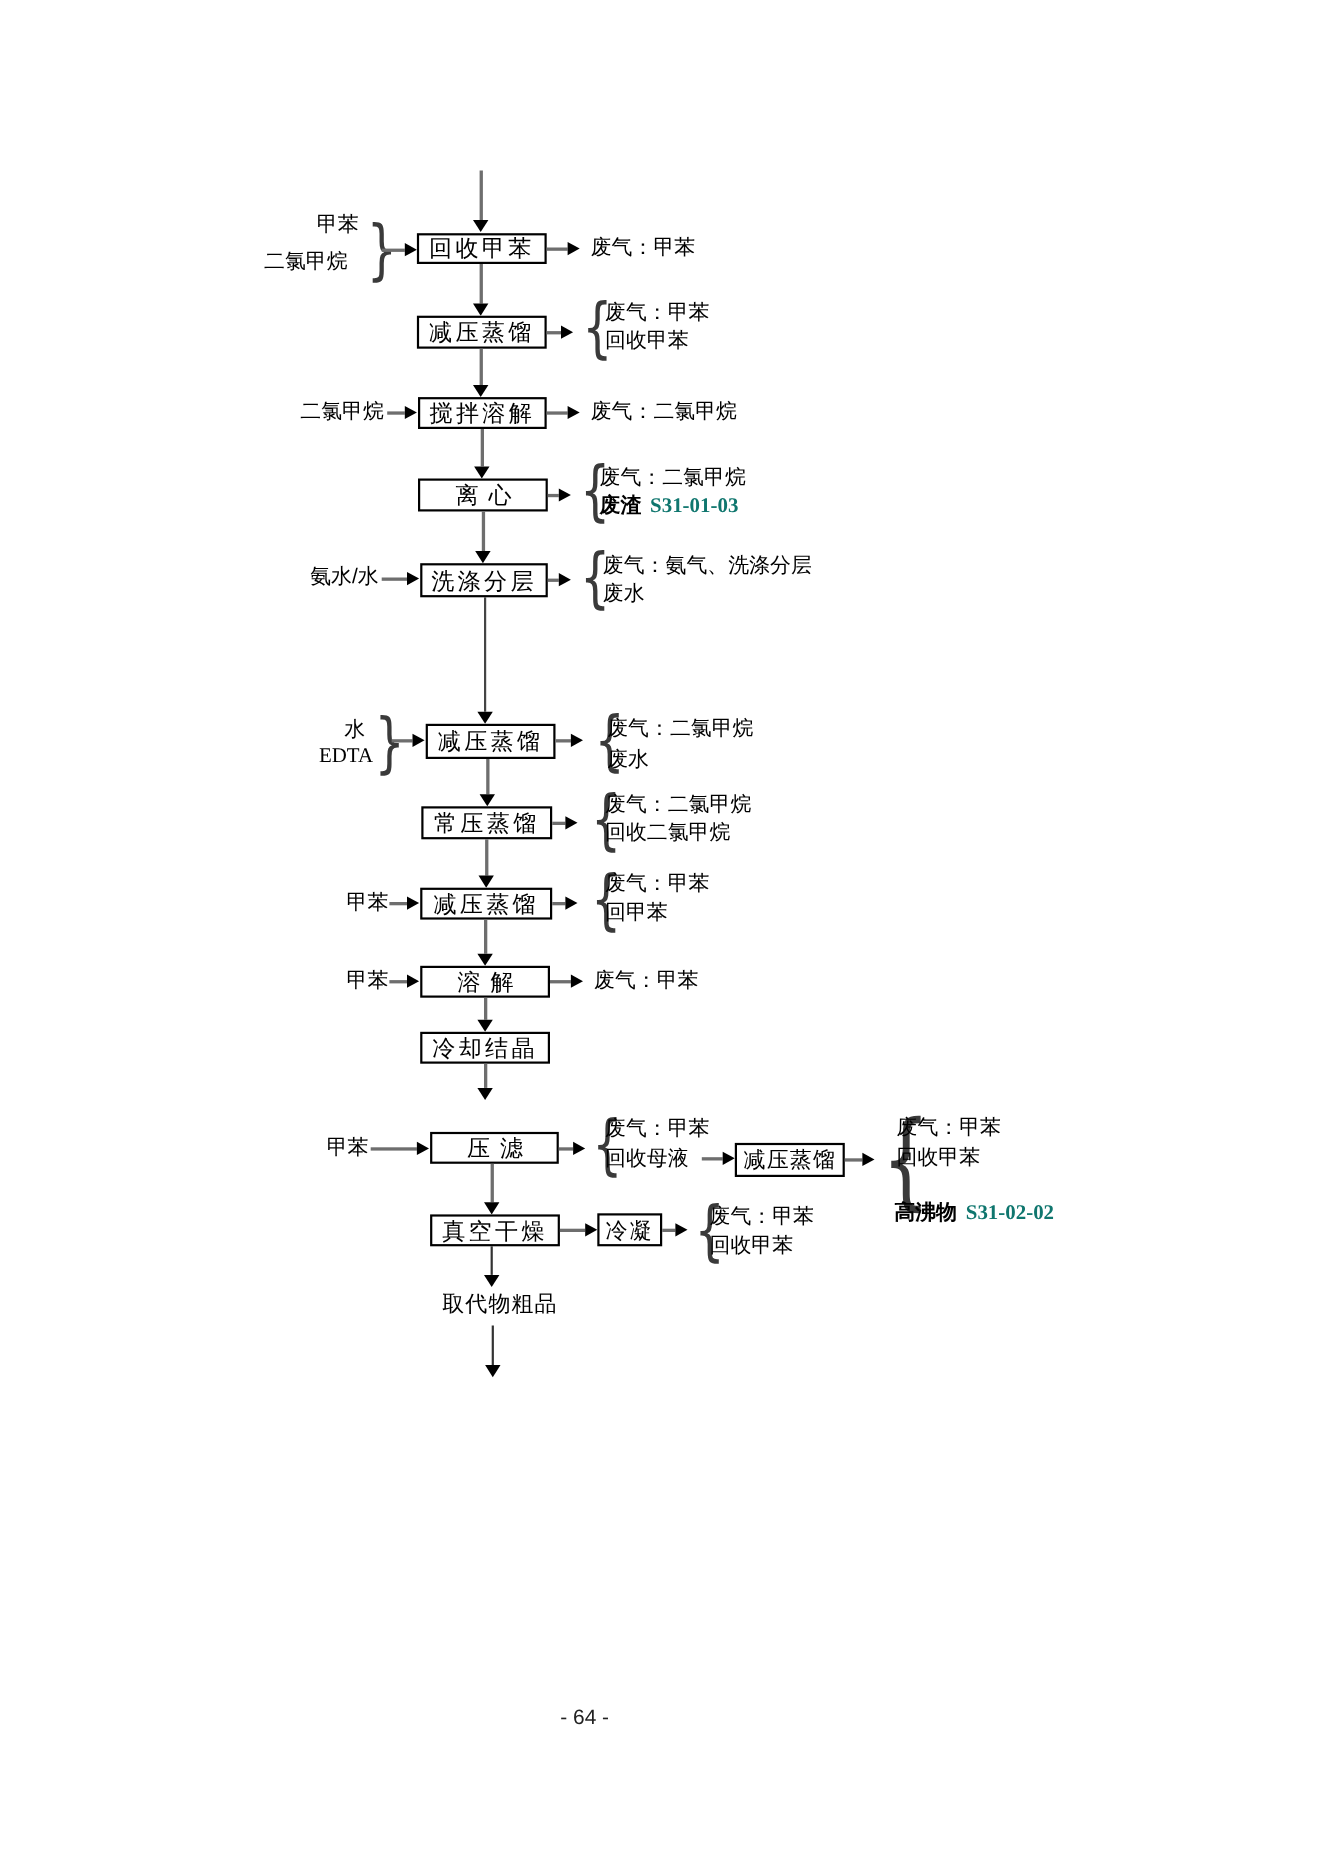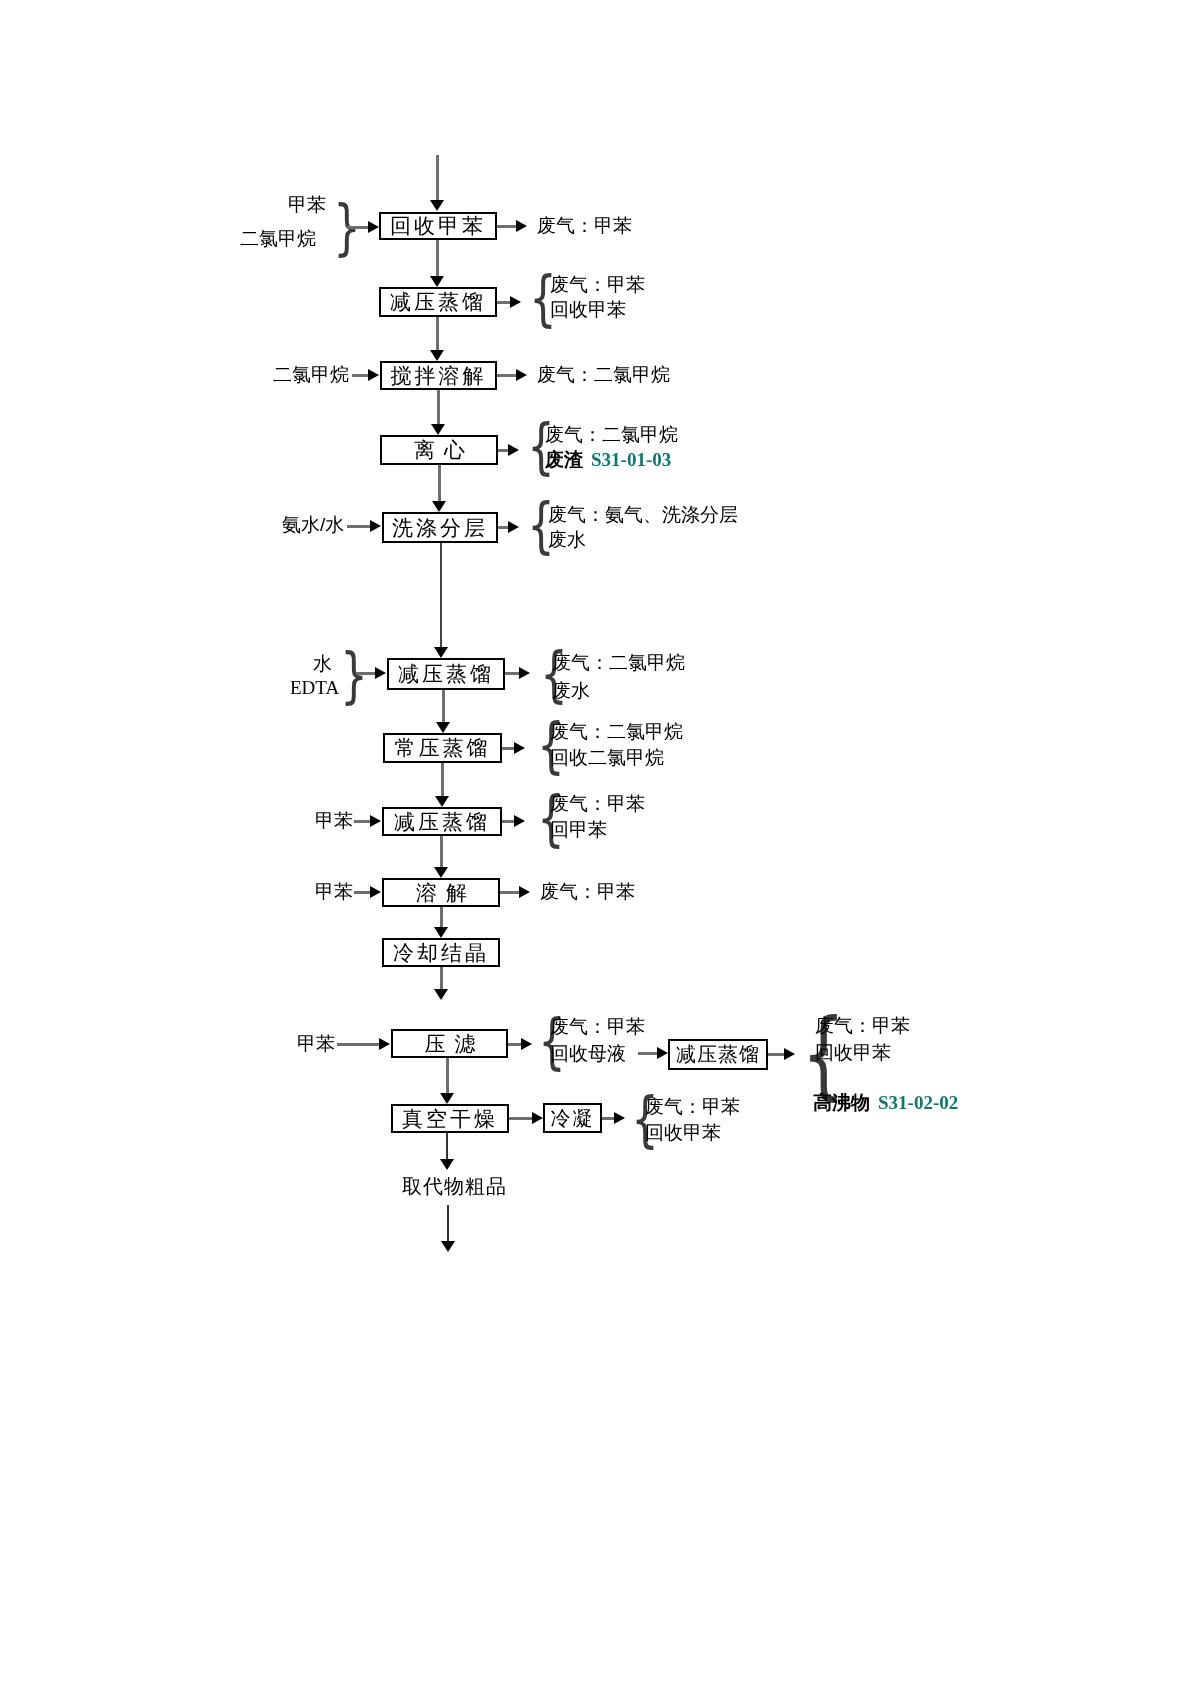--- a/index.html
+++ b/index.html
@@ -170,14 +170,15 @@
   <div class="brace b52" style="left:626px;top:1093px;">{</div>
   <div class="lbl" style="left:645px;top:1096px;">废气：甲苯</div>
   <div class="lbl" style="left:645px;top:1122px;">回收甲苯</div>
 
   <div class="vlt" style="left:446px;top:1133px;height:26px;"></div>
   <div class="ahd" style="left:440px;top:1159px;"></div>
   <div class="lbl" style="left:402px;top:1175px;font-size:20px;letter-spacing:1px;">取代物粗品</div>
   <div class="vlt" style="left:447px;top:1205px;height:36px;"></div>
   <div class="ahd" style="left:441px;top:1241px;"></div>
 
+  <div class="footer" style="top:1551px;">- 64 -</div>
 
 </div>
 
 </body></html>

